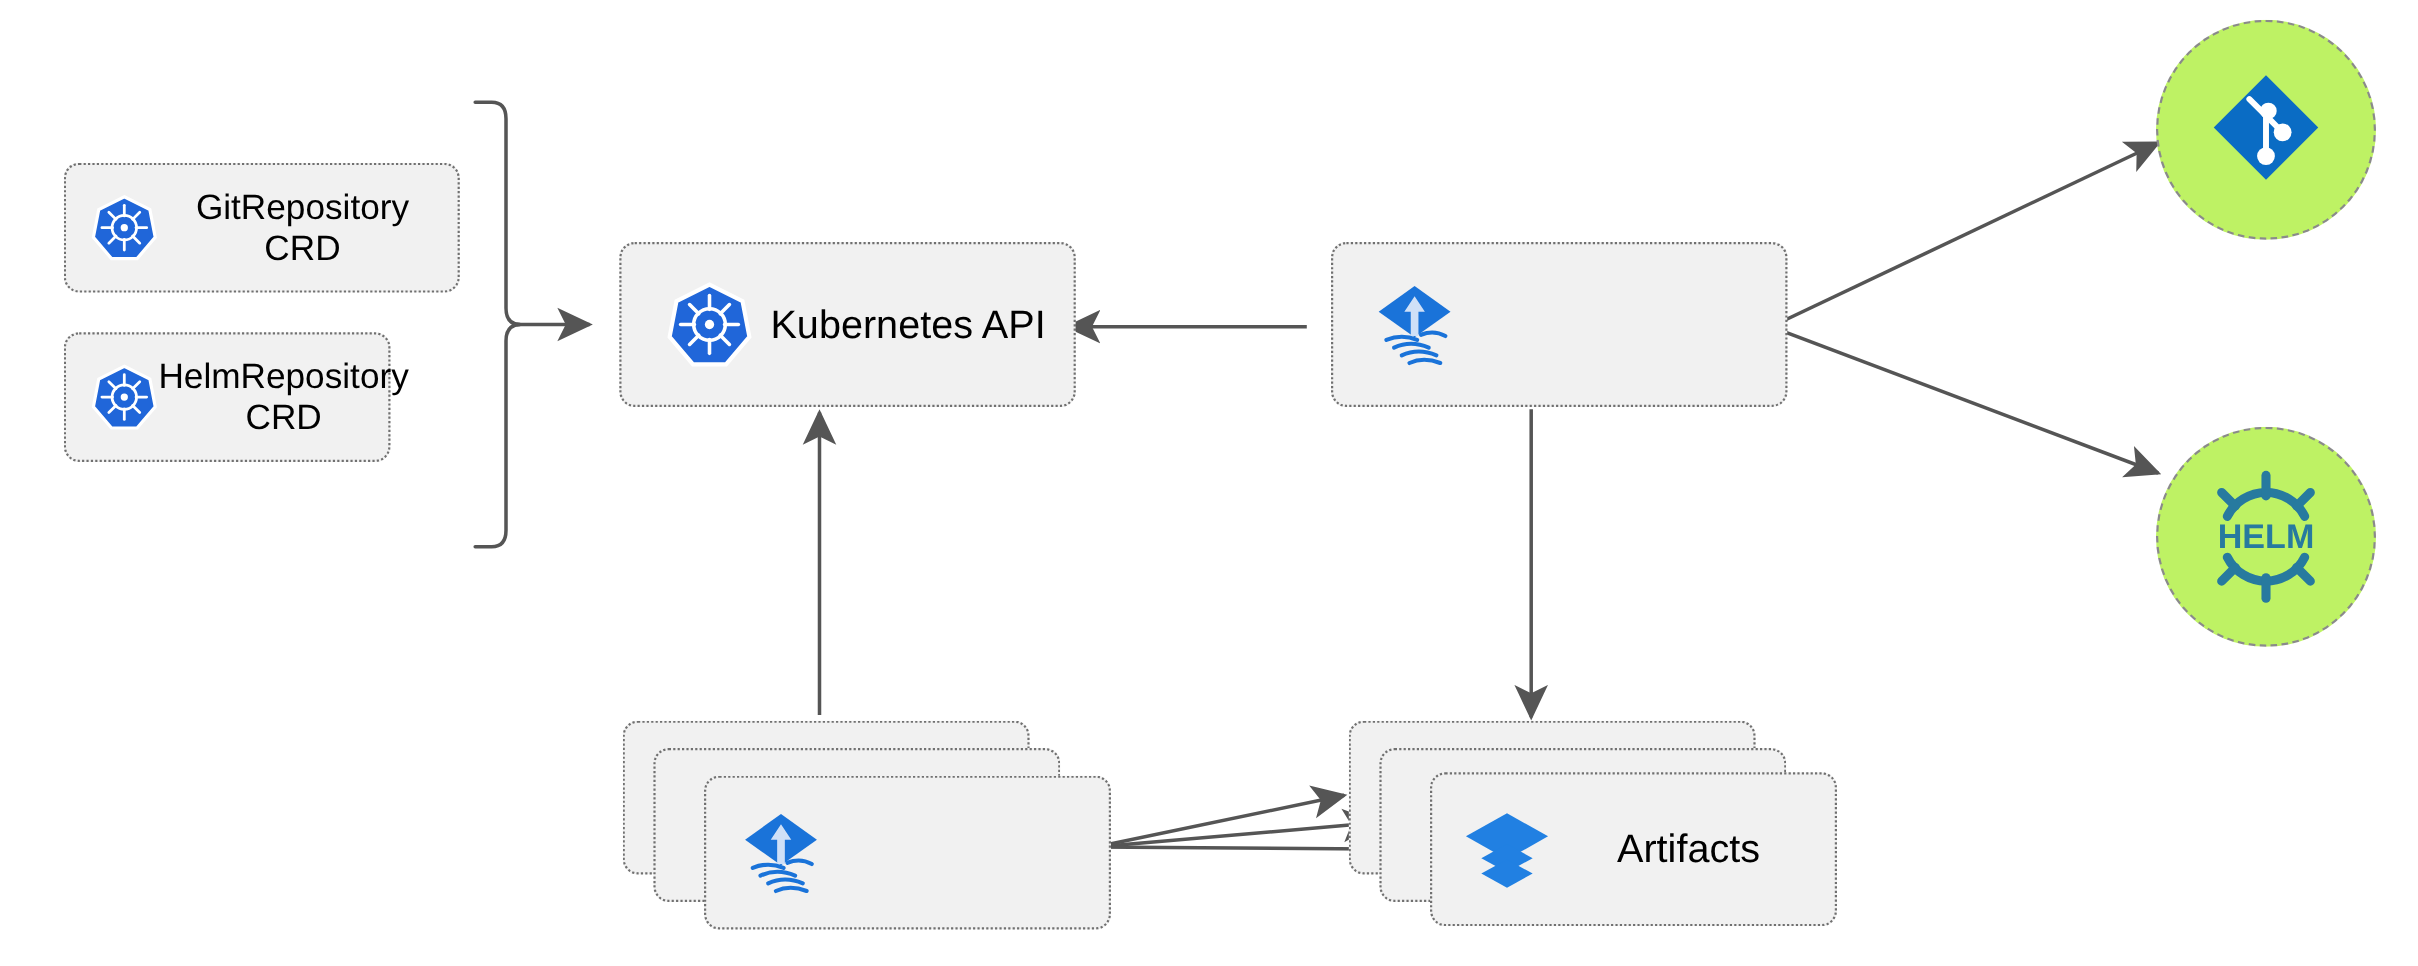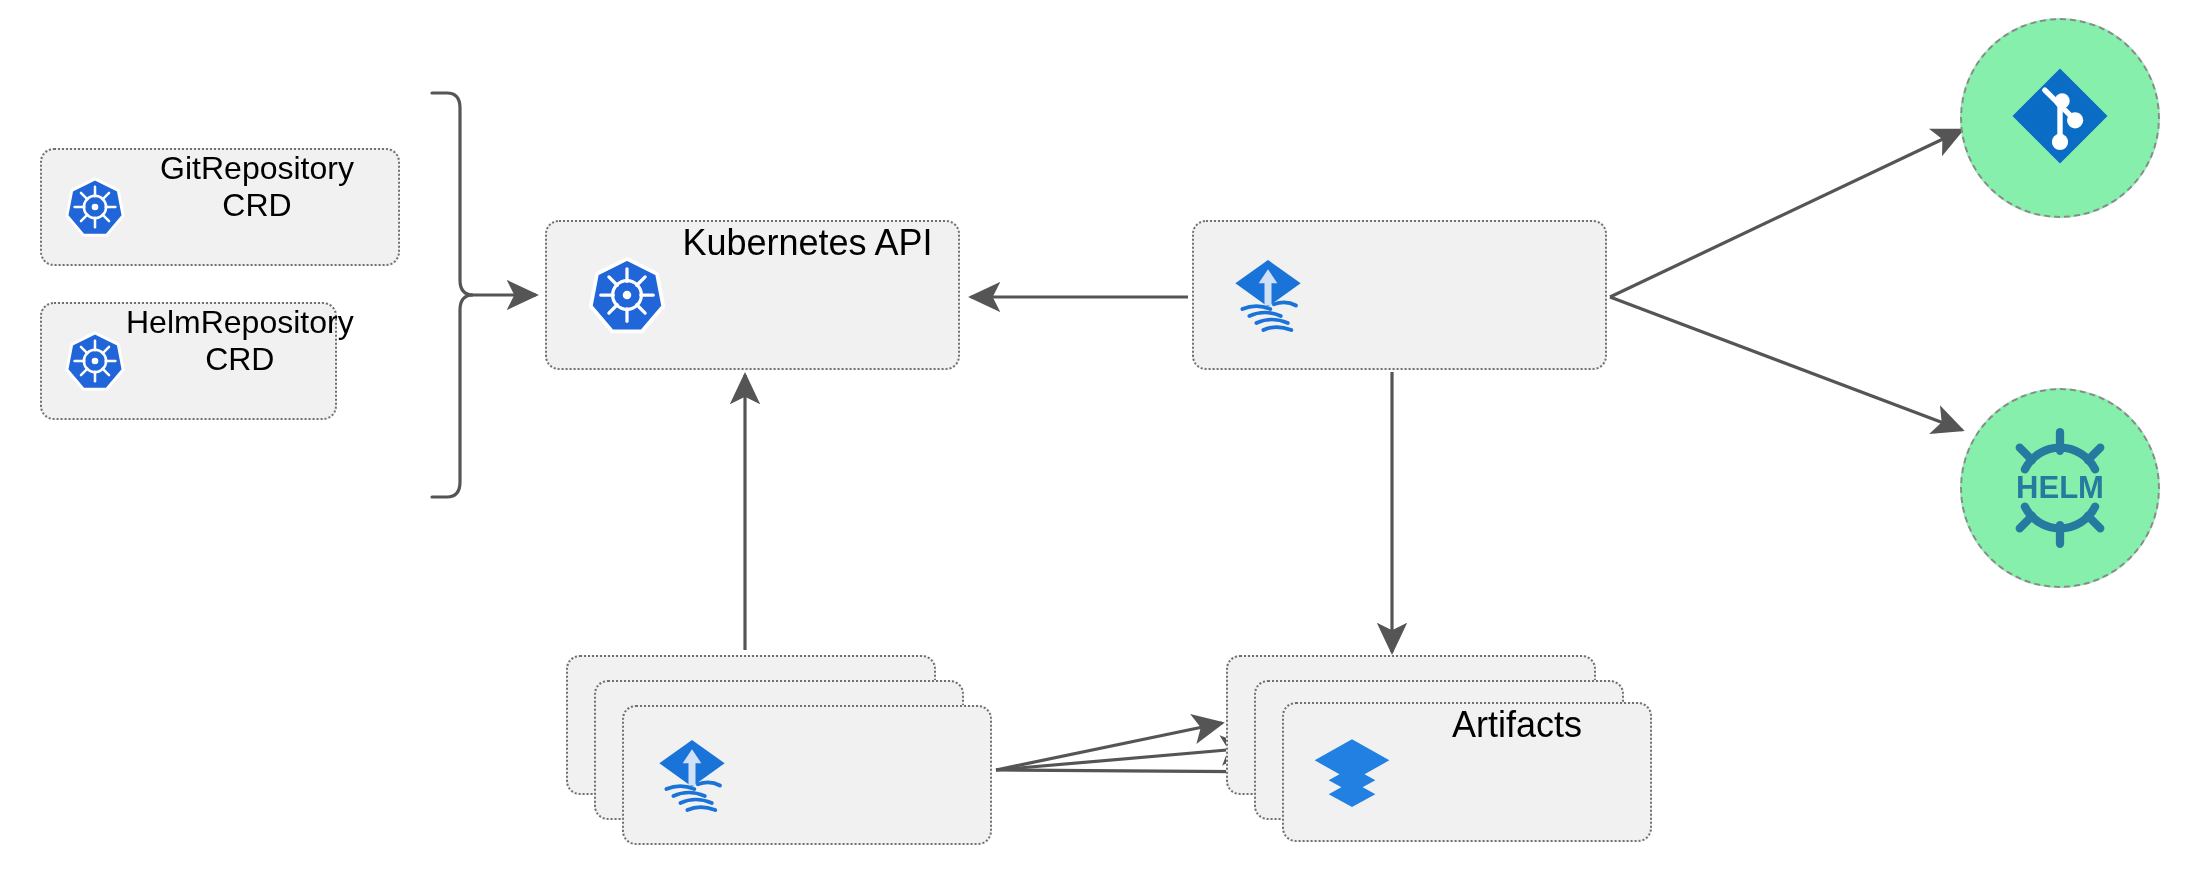--- a/index.html
+++ b/index.html
@@ -28,21 +28,23 @@
   }
 
   
   .node {
     position: absolute;
     box-sizing: border-box;
     background: #f1f1f1;
     border: 2px dotted #707070;
     border-radius: 14px;
     display: flex;
+    align-items: center;
     justify-content: flex-start;
+    margin-left: 18px;
   }
   .node .label {
     color: #000000;
     font-size: 34px;
     line-height: 1.16;
     text-align: center;
     white-space: pre-line;
     flex: 1 1 auto;
     padding-right: 10px;
   }
@@ -60,21 +62,21 @@
     background: #f1f1f1;
     border: 2px dotted #707070;
     border-radius: 14px;
   }
 
   
   .circle-node {
     position: absolute;
     box-sizing: border-box;
     border-radius: 50%;
-    background: #86efac;
+    background: #bef264;
     border: 2px dashed #8a8a8a;
     display: flex;
     align-items: center;
     justify-content: center;
   }
 
   
   #git-crd        { left: 40px;   top: 148px; width: 360px; height: 118px; padding-left: 22px; }
   #helm-crd       { left: 40px;   top: 302px; width: 297px; height: 118px; padding-left: 22px; }
   #k8s-api        { left: 545px;  top: 220px; width: 415px; height: 150px; padding-left: 40px; }

